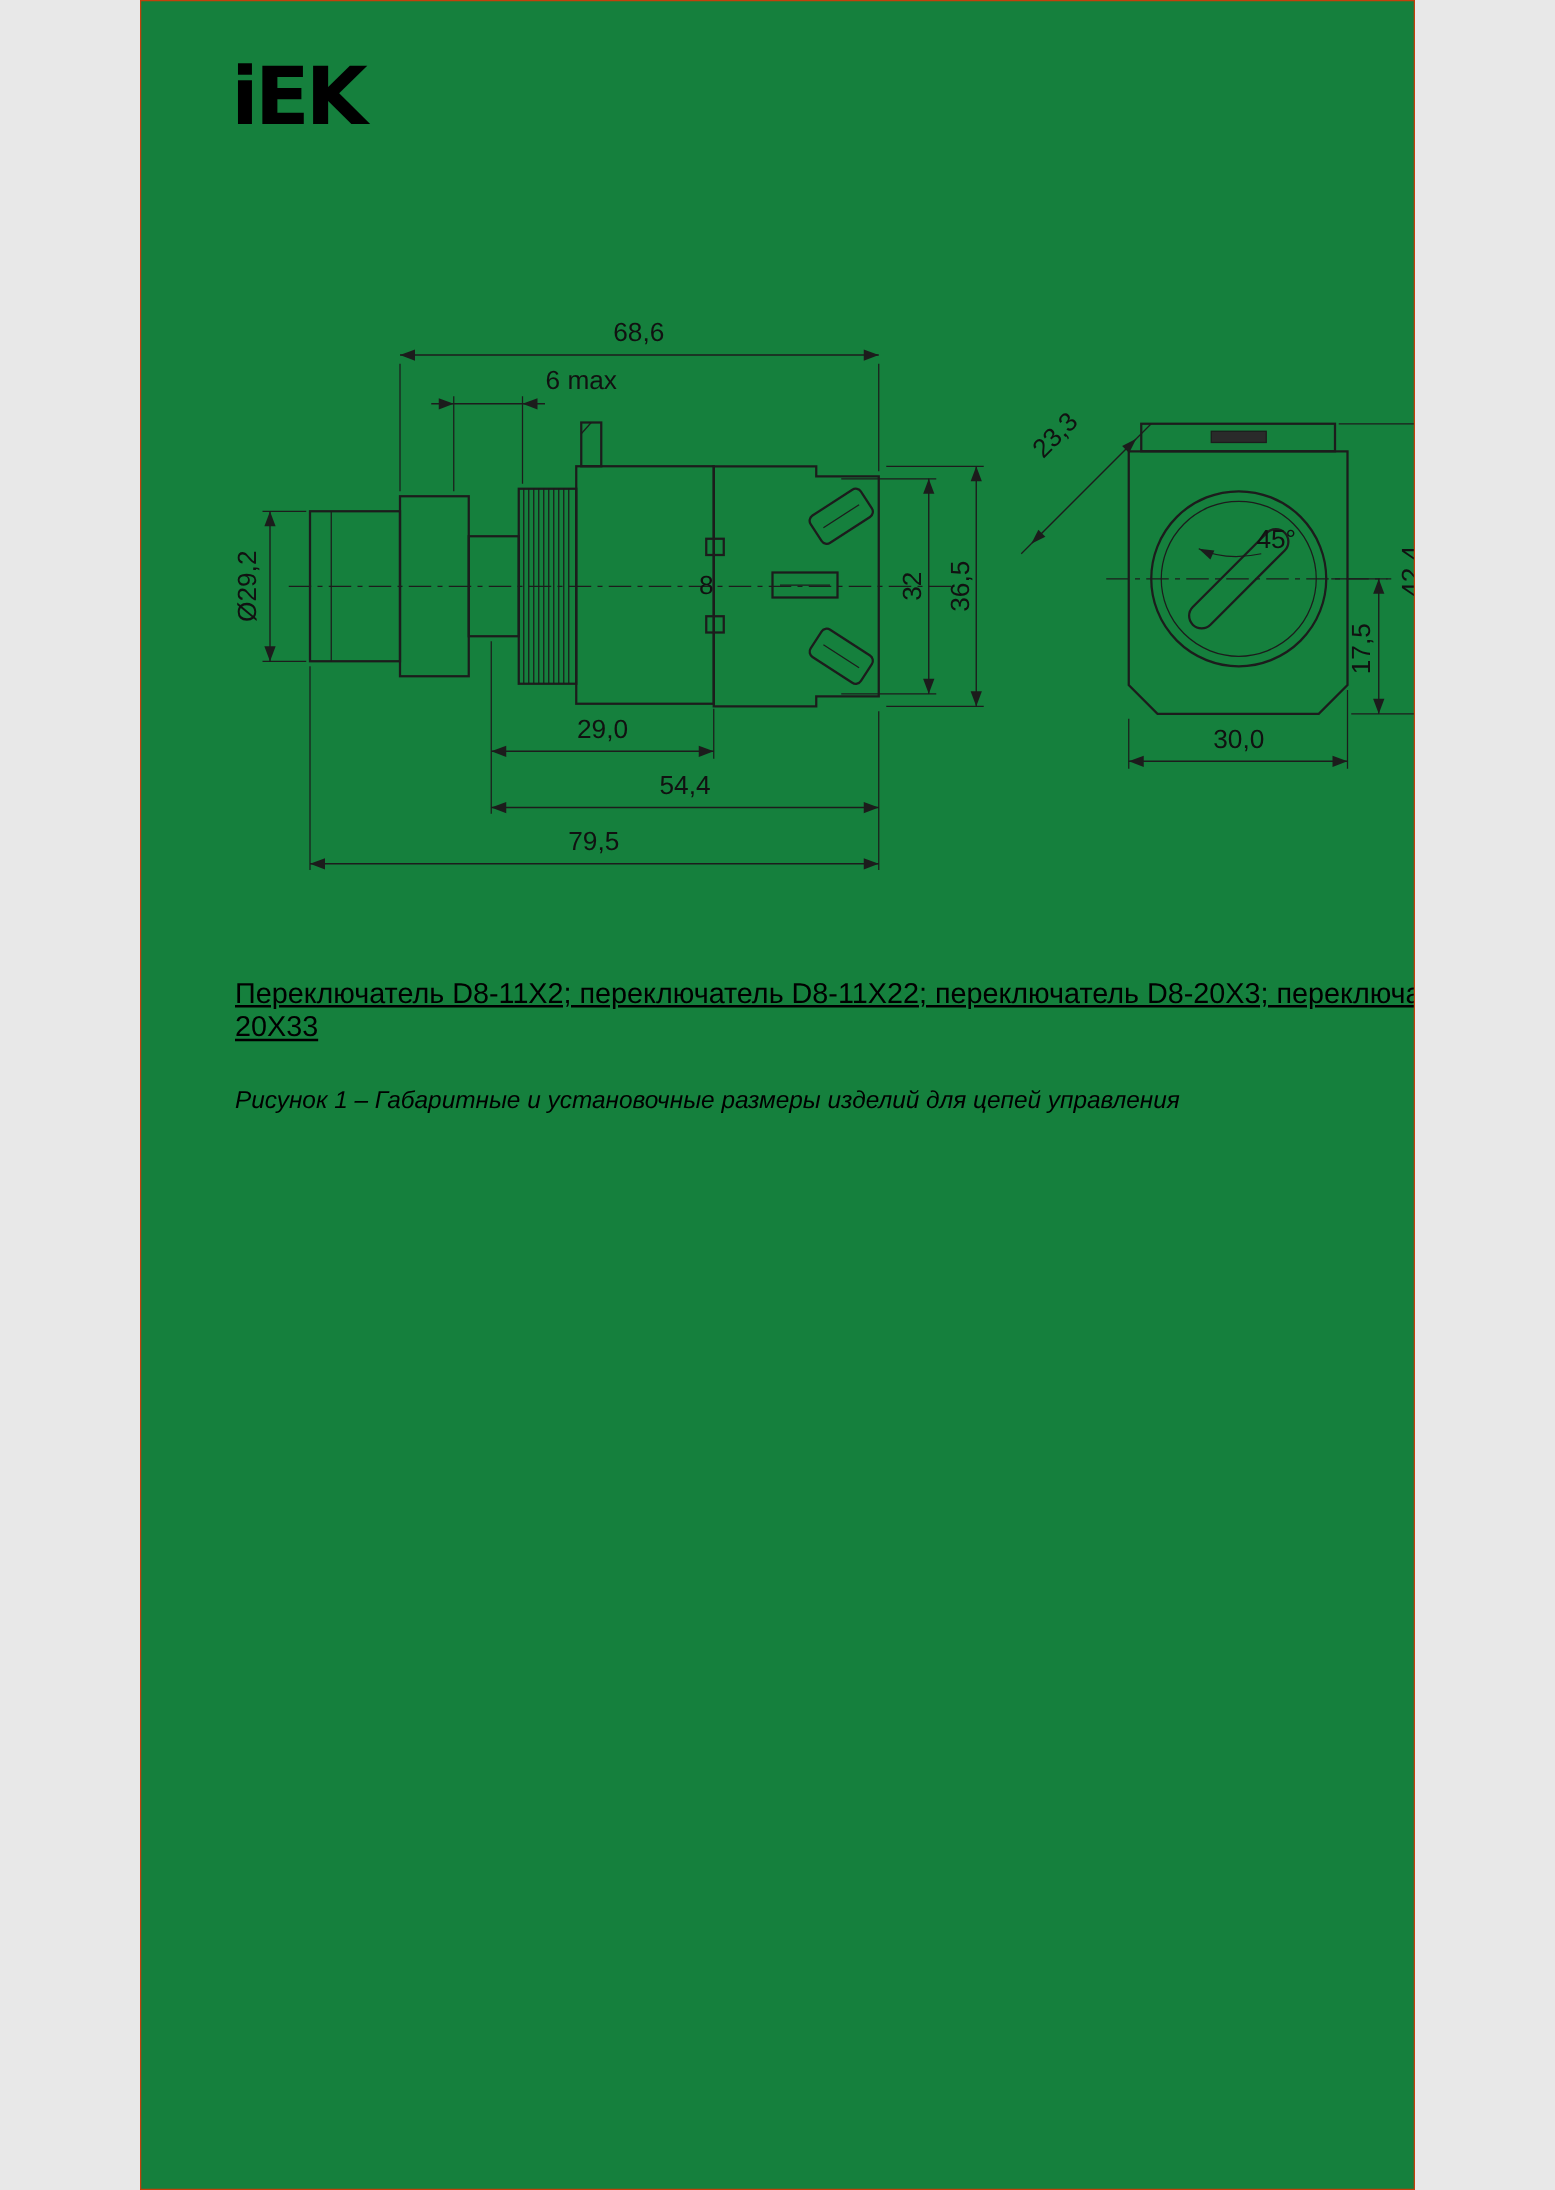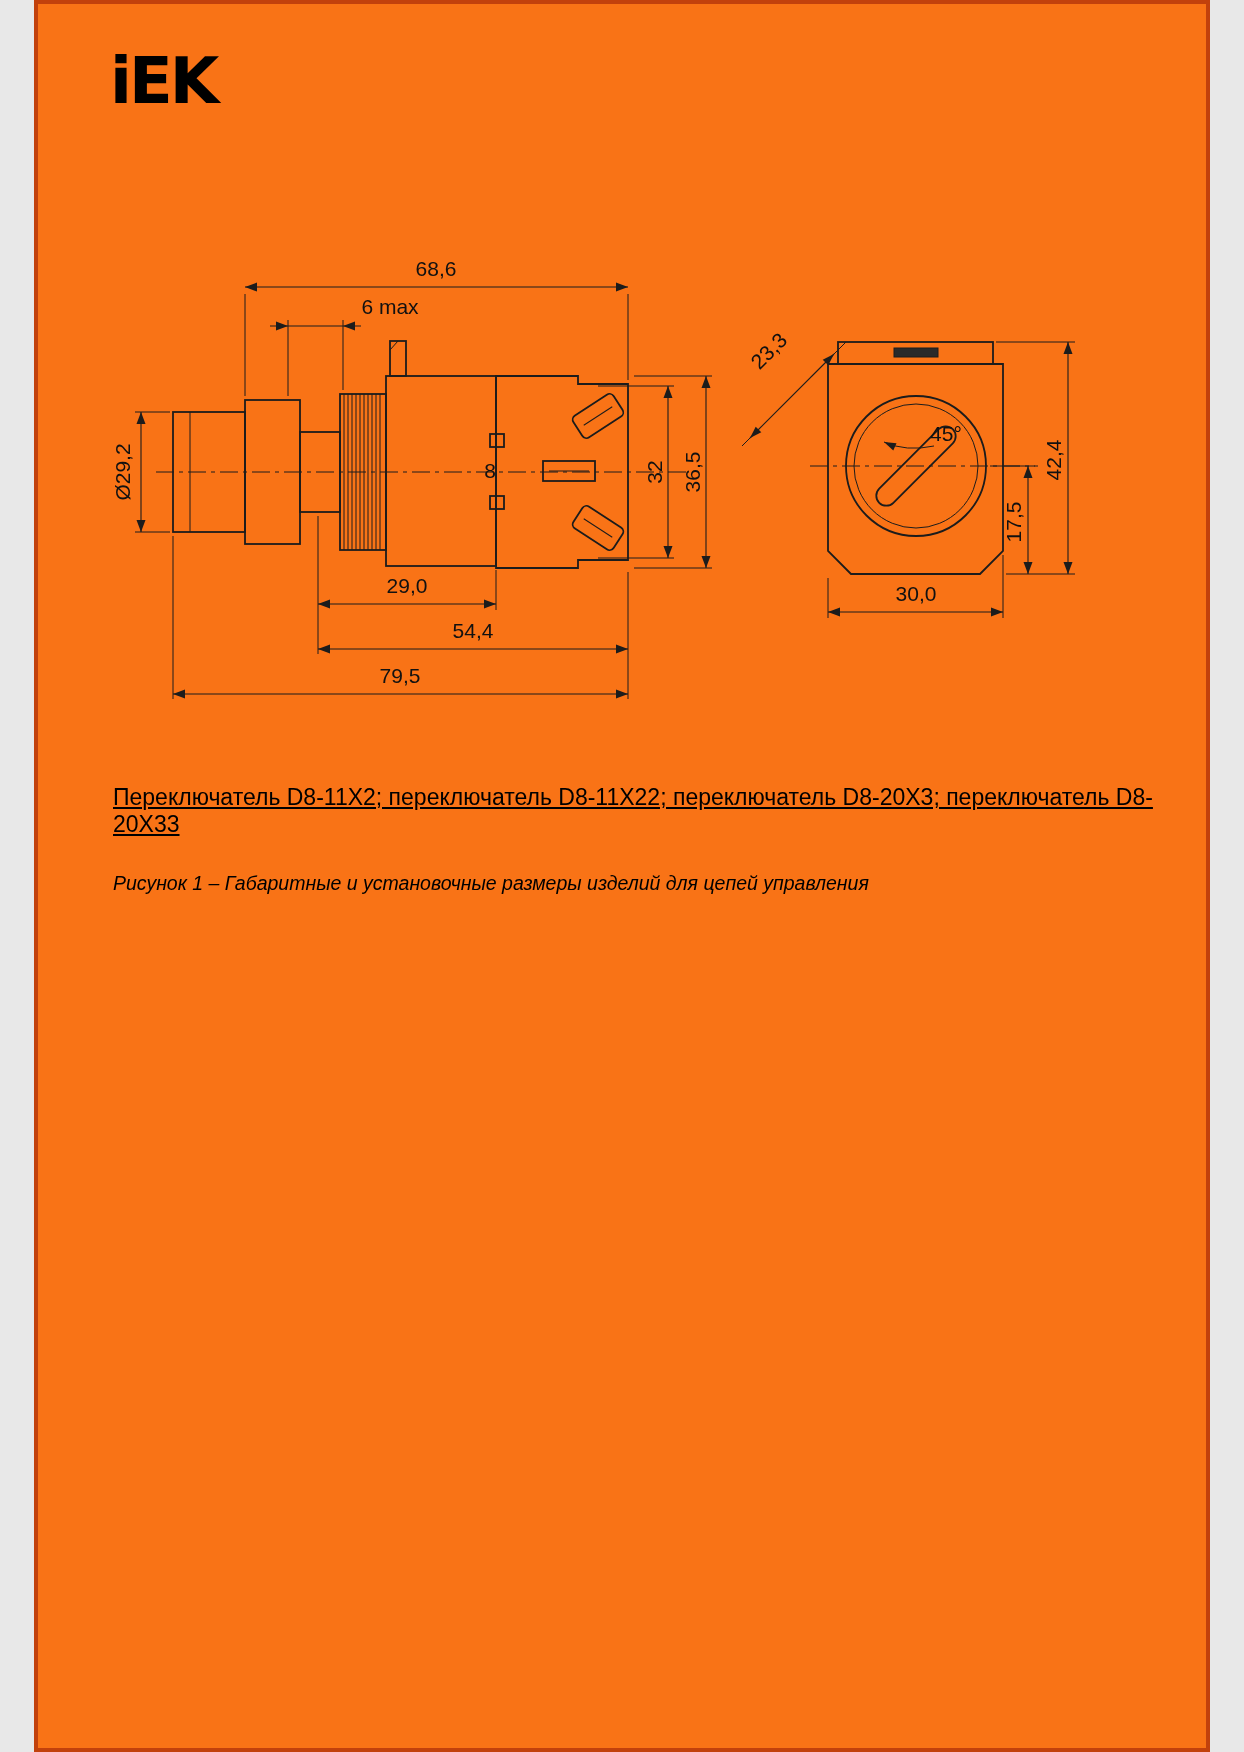--- a/index.html
+++ b/index.html
@@ -1,20 +1,20 @@
 <!DOCTYPE html>
 <html><head>
 <meta charset="utf-8">
 <style>
   html,body { margin:0; padding:0; background:#e8e8e8; }
   .page {
     position:relative;
-    width:1176px; height:1752px;
-    background:#f97316;
-    border:4px solid #c2410c;
+    width:1020px; height:1752px;
+    background:#15803d;
+    border:1px solid #c2410c;
     box-sizing:border-box;
     margin:0 auto;
     font-family:"Liberation Sans", sans-serif;
     overflow:hidden;
   }
   .logo {
     position:absolute; left:72px; top:40px;
     font-family:"DejaVu Sans", sans-serif;
     font-weight:bold; font-size:64px; letter-spacing:-3px;
     color:#000;

